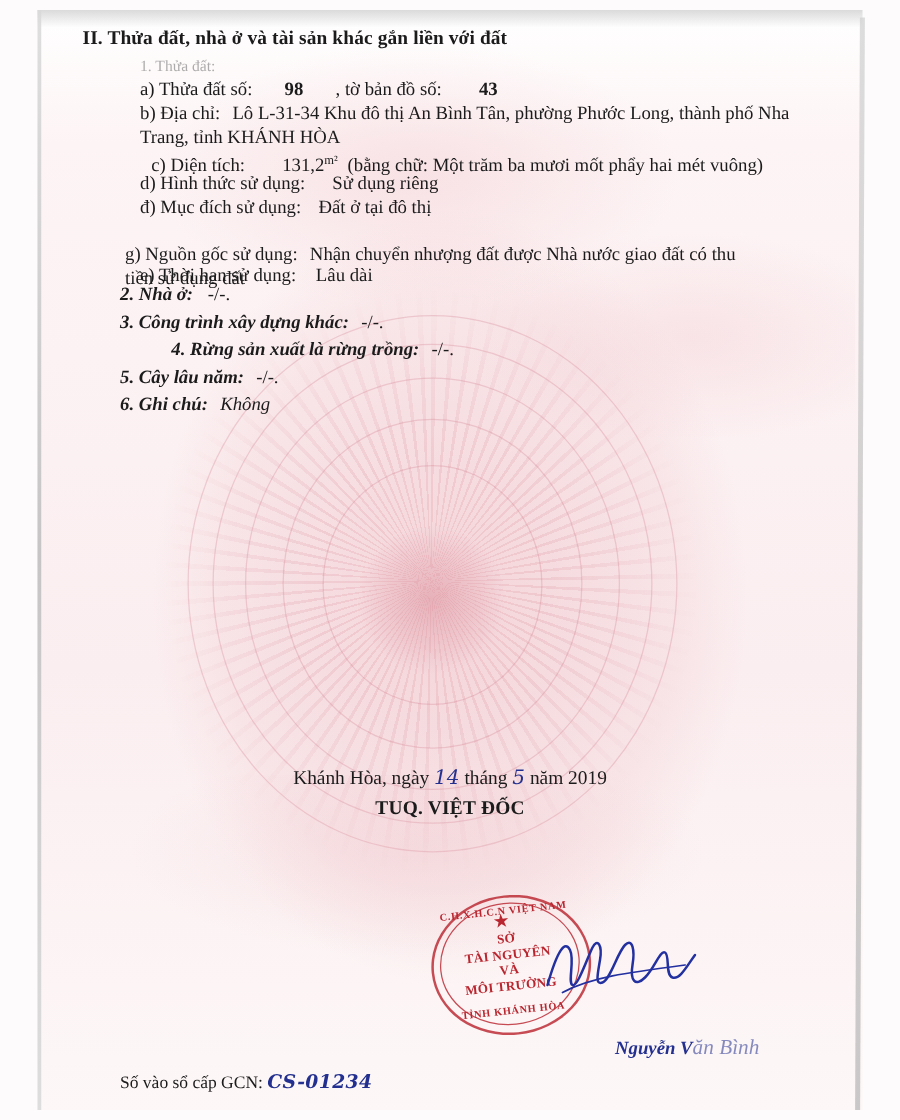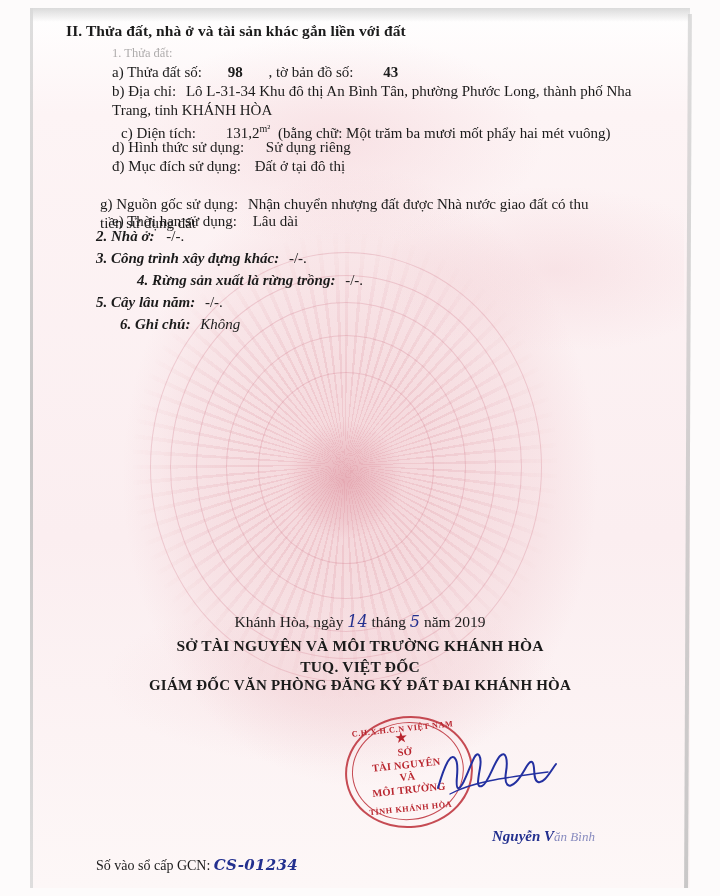--- a/index.html
+++ b/index.html
@@ -238,21 +238,21 @@
     left: 492px;
     top: 828px;
     font-size: 15px;
     font-style: italic;
     font-weight: bold;
     color: #23308f;
     white-space: nowrap;
   }
   .signer-tail {
     font-weight: normal;
-    font-size: 13px;
+    font-size: 17px;
     color: rgba(35,48,143,.55);
   }
 
   .footer-book {
     position: absolute;
     left: 96px;
     top: 856px;
     font-size: 14px;
     white-space: nowrap;
   }
@@ -333,37 +333,35 @@
       <span class="val" style="padding-left:6px;">-/-.</span>
     </div>
     <div class="sect" style="left:96px; top:272px;margin-left:41px;">
       <span>4. Rừng sản xuất là rừng trồng:</span>
       <span class="val" style="padding-left:6px;">-/-.</span>
     </div>
     <div class="sect" style="left:96px; top:294px;">
       <span>5. Cây lâu năm:</span>
       <span class="val" style="padding-left:6px;">-/-.</span>
     </div>
-    <div class="sect" style="left:96px; top:316px;margin-left:24px;">
+    <div class="sect" style="left:96px; top:316px;">
       <span>6. Ghi chú:</span>
       <span class="valit" style="padding-left:6px;">Không</span>
     </div>
 
     <div class="sigblock">
       <div class="place-date">
         <span>Khánh Hòa, ngày</span>
         <span class="hand">14</span>
         <span>tháng</span>
         <span class="hand">5</span>
         <span>năm</span>
         <span>2019</span>
       </div>
-      <div class="org">SỞ TÀI NGUYÊN VÀ MÔI TRƯỜNG KHÁNH HÒA</div>
       <div class="org">TUQ. VIỆT ĐỐC</div>
-      <div class="org2">GIÁM ĐỐC VĂN PHÒNG ĐĂNG KÝ ĐẤT ĐAI KHÁNH HÒA</div>
     </div>
 
     <div class="seal">
       <div class="seal-ring-outer"></div>
       <div class="seal-ring-inner"></div>
       <div class="seal-arc-top">C.H.X.H.C.N VIỆT NAM</div>
       <div class="seal-star">★</div>
       <div class="seal-text-center">
         <div>SỞ</div>
         <div>TÀI NGUYÊN</div>

